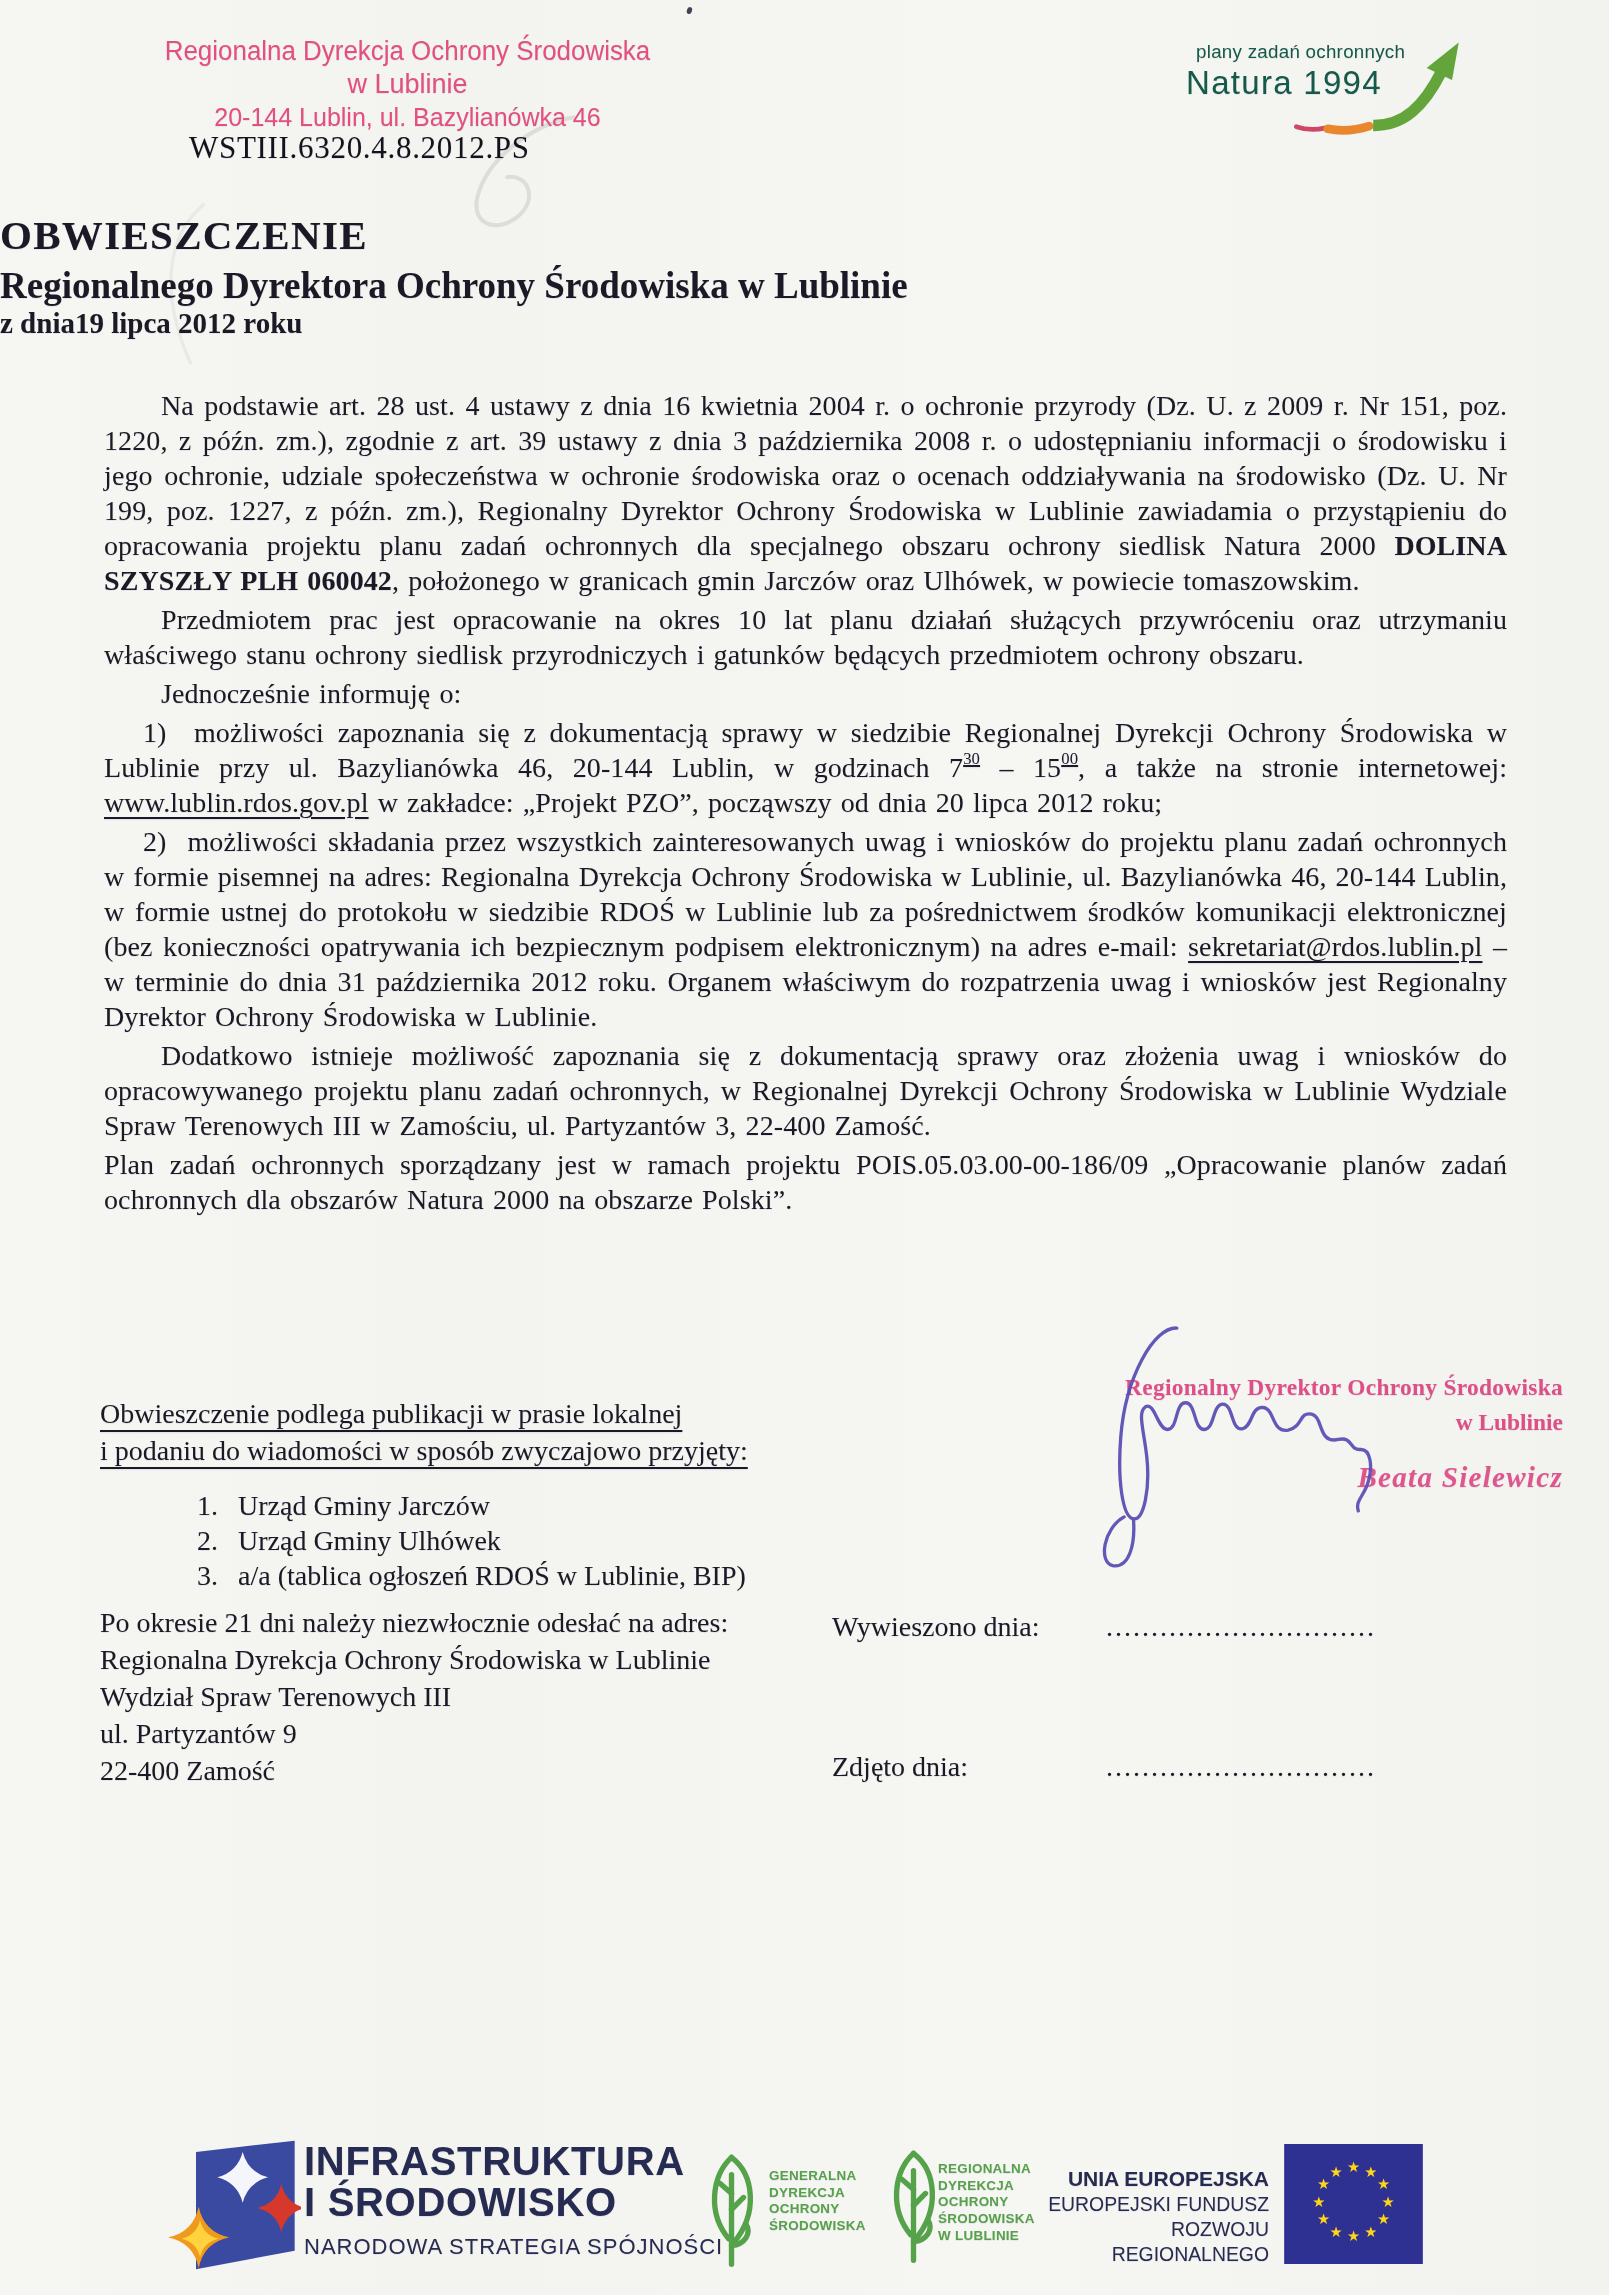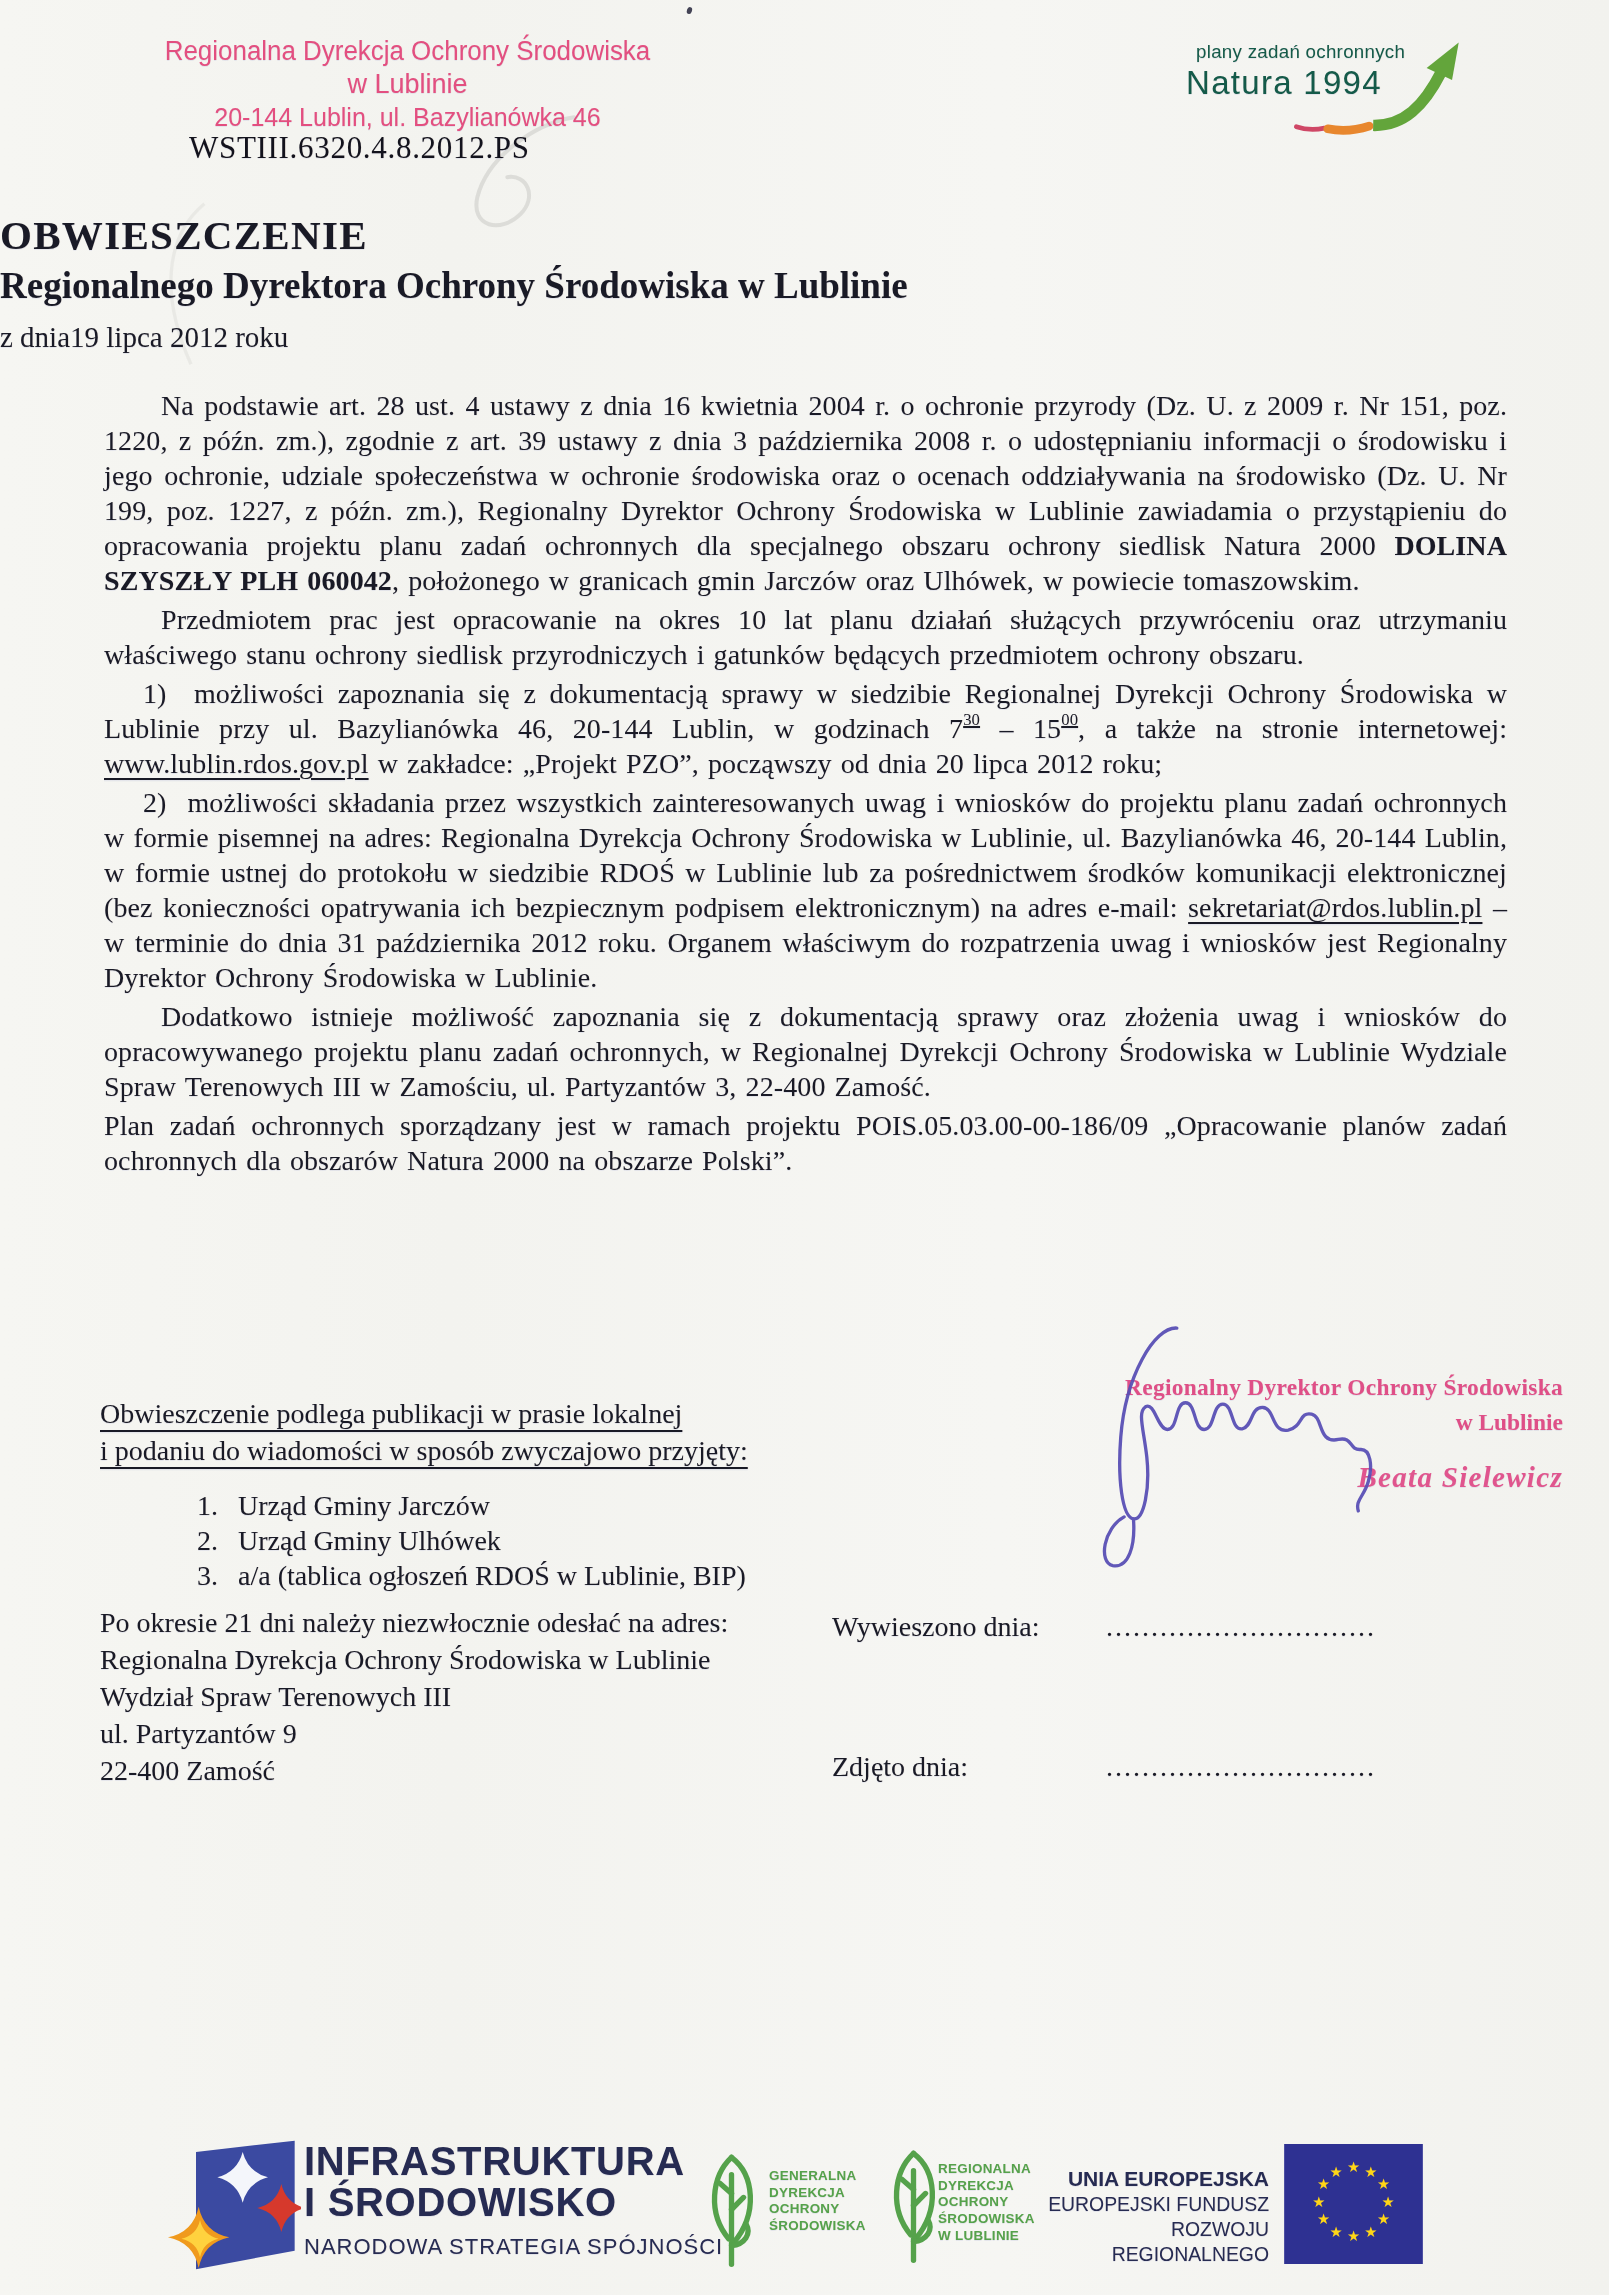--- a/index.html
+++ b/index.html
@@ -21,21 +21,21 @@
   .natura{position:absolute;left:1182px;top:37px;width:381px;height:104px;
           font-family:"Liberation Sans","DejaVu Sans",sans-serif;color:#145a49;}
   .nat-tagline{position:absolute;left:14px;top:4px;font-size:18.7px;letter-spacing:0.3px;}
   .nat-brand{position:absolute;left:4px;top:27px;font-size:33px;letter-spacing:1.3px;}
   .nat-arrow{position:absolute;left:0;top:0;}
 
   
   .title{position:absolute;left:0;top:211px;width:1610px;text-align:left;}
   .t1{font-size:41px;font-weight:bold;letter-spacing:1.3px;}
   .t2{font-size:37px;font-weight:bold;margin-top:5.3px;}
-  .t3{font-size:29px;font-weight:400;margin-top:14px;}
+  .t3{font-size:29px;font-weight:700;margin-top:0;}
 
   
   .body{position:absolute;left:100px;top:384px;width:1411px;font-size:28px;line-height:35px;
         text-align:justify;word-spacing:2px;letter-spacing:0.1px;}
   .body p{margin:4px;}
   .ind{text-indent:57px;}
   .li{text-indent:39px;}
   .p5{margin-top:36px;}
   .b{font-weight:bold;}
   .lnk{text-decoration:underline;text-decoration-thickness:2.3px;text-underline-offset:4.7px;}
@@ -112,20 +112,21 @@
 
   <div class="title">
     <div class="t1">OBWIESZCZENIE</div>
     <div class="t2">Regionalnego Dyrektora Ochrony Środowiska w Lublinie</div>
     <div class="t3">z dnia19 lipca 2012 roku</div>
   </div>
 
   <div class="body">
     <p class="ind"><span>Na podstawie art. 28 ust. 4 ustawy z dnia 16 kwietnia 2004 r. o ochronie przyrody (Dz. U. z 2009 r. Nr 151, poz. 1220, z późn. zm.), zgodnie z art. 39 ustawy z dnia 3 października 2008 r. o udostępnianiu informacji o środowisku i jego ochronie, udziale społeczeństwa w ochronie środowiska oraz o ocenach oddziaływania na środowisko (Dz. U. Nr 199, poz. 1227, z późn. zm.), Regionalny Dyrektor Ochrony Środowiska w Lublinie zawiadamia o przystąpieniu do opracowania projektu planu zadań ochronnych dla specjalnego obszaru ochrony siedlisk Natura 2000 </span><span class="b">DOLINA SZYSZŁY PLH 060042</span><span>, położonego w granicach gmin Jarczów oraz Ulhówek, w powiecie tomaszowskim.</span></p>
     <p class="ind">Przedmiotem prac jest opracowanie na okres 10 lat planu działań służących przywróceniu oraz utrzymaniu właściwego stanu ochrony siedlisk przyrodniczych i gatunków będących przedmiotem ochrony obszaru.</p>
+    <p class="ind">Jednocześnie informuję o:</p>
     <p class="li"><span>1)&nbsp;&nbsp;możliwości zapoznania się z dokumentacją sprawy w siedzibie Regionalnej Dyrekcji Ochrony Środowiska w Lublinie przy ul. Bazylianówka 46, 20-144 Lublin, w godzinach 7</span><sup class="u">30</sup><span> – 15</span><sup class="u">00</sup><span>, a także na stronie internetowej: </span><span class="lnk">www.lublin.rdos.gov.pl</span><span> w zakładce: „Projekt PZO”, począwszy od dnia 20 lipca 2012 roku;</span></p>
     <p class="li"><span>2)&nbsp;&nbsp;możliwości składania przez wszystkich zainteresowanych uwag i wniosków do projektu planu zadań ochronnych w formie pisemnej na adres: Regionalna Dyrekcja Ochrony Środowiska w Lublinie, ul. Bazylianówka 46, 20-144 Lublin, w formie ustnej do protokołu w siedzibie RDOŚ w Lublinie lub za pośrednictwem środków komunikacji elektronicznej (bez konieczności opatrywania ich bezpiecznym podpisem elektronicznym) na adres e-mail: </span><span class="lnk">sekretariat@rdos.lublin.pl</span><span> – w terminie do dnia 31 października 2012 roku. Organem właściwym do rozpatrzenia uwag i wniosków jest Regionalny Dyrektor Ochrony Środowiska w Lublinie.</span></p>
     <p class="ind">Dodatkowo istnieje możliwość zapoznania się z dokumentacją sprawy oraz złożenia uwag i wniosków do opracowywanego projektu planu zadań ochronnych, w Regionalnej Dyrekcji Ochrony Środowiska w Lublinie Wydziale Spraw Terenowych III w Zamościu, ul. Partyzantów 3, 22-400 Zamość.</p>
     <p class="p5">Plan zadań ochronnych sporządzany jest w ramach projektu POIS.05.03.00-00-186/09 „Opracowanie planów zadań ochronnych dla obszarów Natura 2000 na obszarze Polski”.</p>
   </div>
 
   <div class="pub">
     <div class="h">Obwieszczenie podlega publikacji w prasie lokalnej</div>
     <div class="h">i podaniu do wiadomości w sposób zwyczajowo przyjęty:</div>
     <div class="pub-list">

